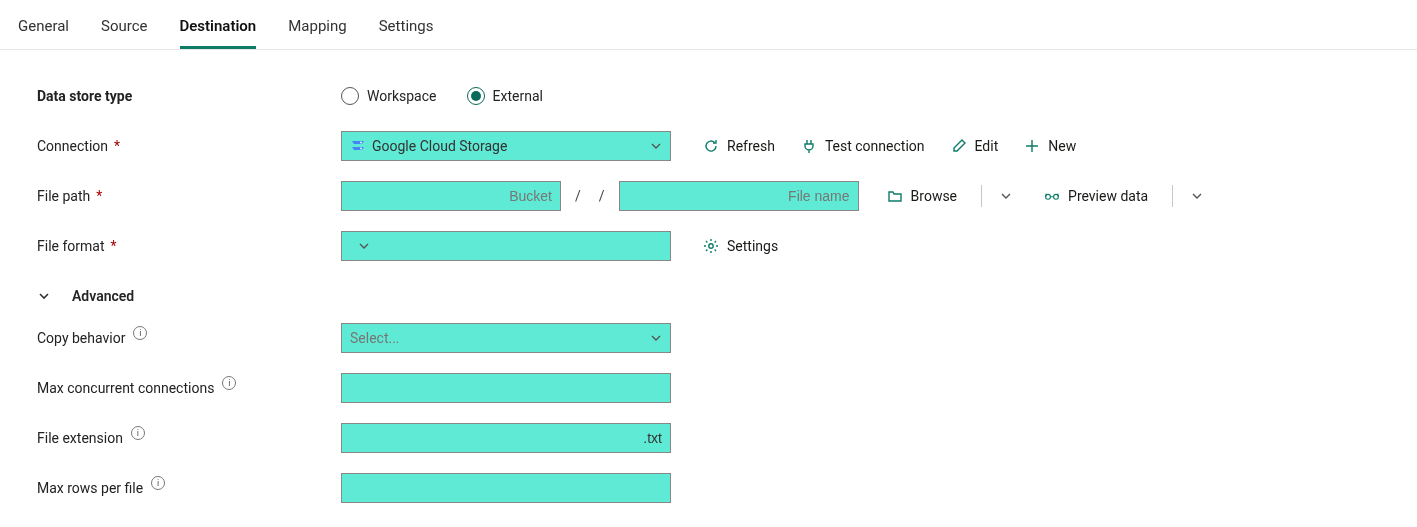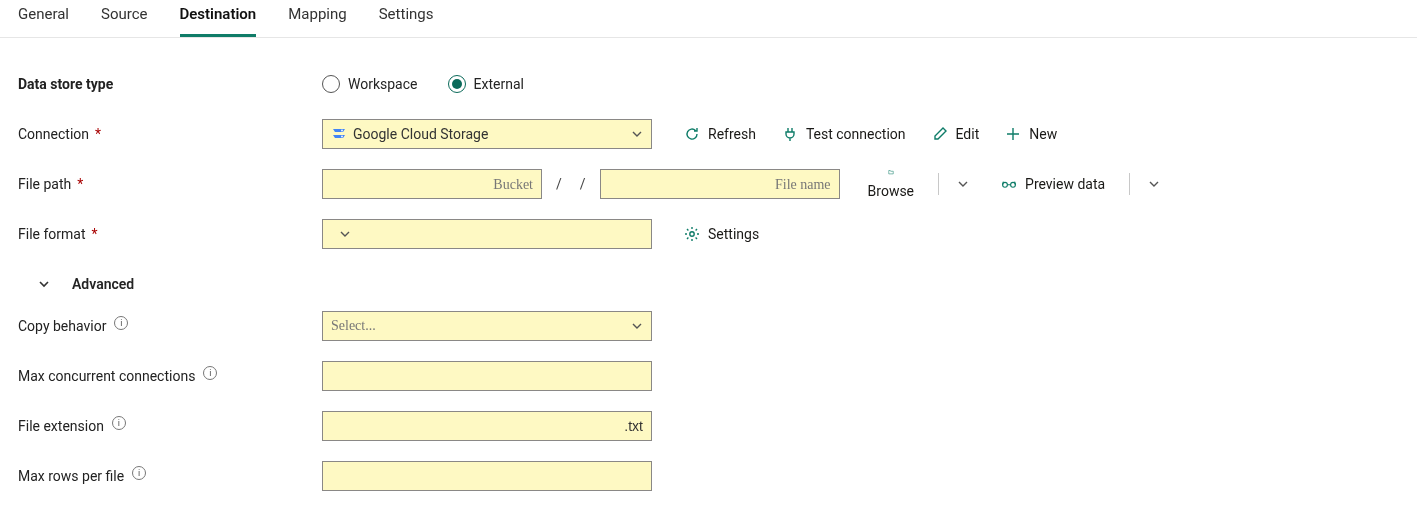--- a/index.html
+++ b/index.html
@@ -13,21 +13,21 @@
   }
   .page { width: 1417px; }
 
   
   .tabs {
     display: flex;
     align-items: flex-end;
     padding: 0 18px;
     border-bottom: 1px solid #e6e6e6;
     gap: 32px;
-    height: 38px;
+    height: 50px;
   }
   .tab {
     padding: 12px 0 10px 0;
     font-size: 15px;
     color: #333;
     cursor: pointer;
     border-bottom: 3px solid transparent;
     line-height: 20px;
   }
   .tab.active {
@@ -43,22 +43,23 @@
     align-items: center;
     min-height: 40px;
     margin-bottom: 10px;
   }
   .label-col {
     width: 268px;
     flex: 0 0 268px;
     font-size: 14px;
     color: #222;
     display: flex;
-    align-items: flex-end;
+    align-items: flex-start;
     gap: 4px;
+    margin-left: 19px;
   }
   .label-col .req { color: #a80000; margin-left: 2px; }
   .ctrl-col {
     display: flex;
     align-items: center;
     gap: 10px;
     flex-wrap: wrap;
     padding-left: 36px;
   }
 
@@ -84,30 +85,30 @@
     content: "";
     width: 10px; height: 10px;
     border-radius: 50%;
     background: #0b6a5a;
   }
 
   
   .select, .textinput {
     height: 30px;
     border: 1px solid #8a8886;
-    background: #fef9c3;
+    background: #5eead4;
     display: inline-flex;
     align-items: center;
     padding: 0 8px;
     font-size: 14px;
     color: #333;
   }
   .select { justify-content: space-between; cursor: pointer; }
   .select .value { flex: 1; }
-  .select.placeholder .value, .textinput::placeholder { color: #777; font-family: Liberation Serif, serif; }
+  .select.placeholder .value, .textinput::placeholder { color: #777; }
   .textinput { outline: none; text-align: right; }
   .w330 { width: 330px; }
   .w220 { width: 220px; }
   .w240 { width: 240px; }
 
   .chev { width: 12px; height: 12px; margin-left: 8px; flex: 0 0 12px; }
 
   .sep { color: #444; padding: 0 4px; }
 
   
@@ -256,21 +257,21 @@
       <div class="label-col">
         <span>File path</span>
           <span class="req">*</span>
       </div>
       <div class="ctrl-col">
         <input class="textinput w220" placeholder="Bucket" style="">
         <span class="sep">/</span>
         <span class="sep">/</span>
         <input class="textinput w240" placeholder="File name" style="">
 
-        <div class="act teal" style="margin-left:10px;flex-direction:column;">
+        <div class="act teal" style="margin-left:10px;">
           <svg viewBox="0 0 16 16" fill="none" stroke="#0e7c68" stroke-width="1.4">
               <path d="M2 4h4l1 2h7v7H2z"></path>
             </svg>
           <span>Browse</span>
         </div>
         <span class="split-chev">
           <svg class="chev" viewBox="0 0 12 12">
               <path d="M2 4l4 4 4-4" fill="none" stroke="#555" stroke-width="1.4"></path>
             </svg>
         </span>

